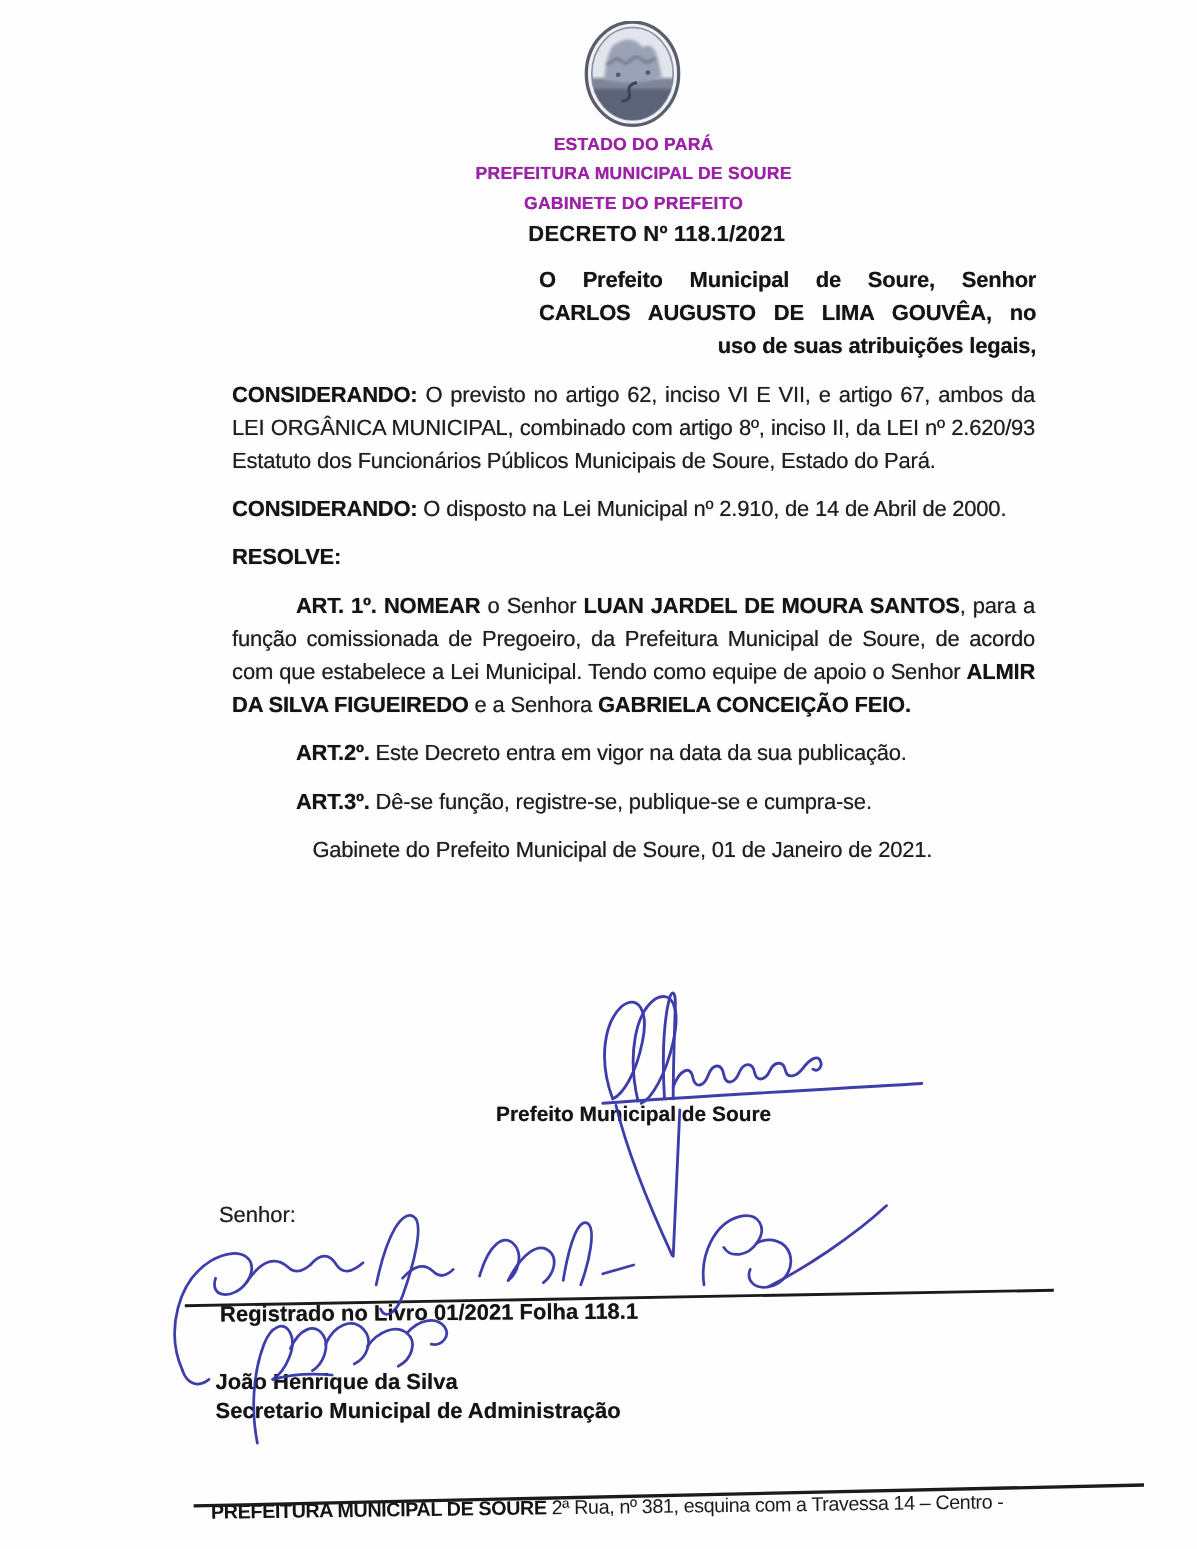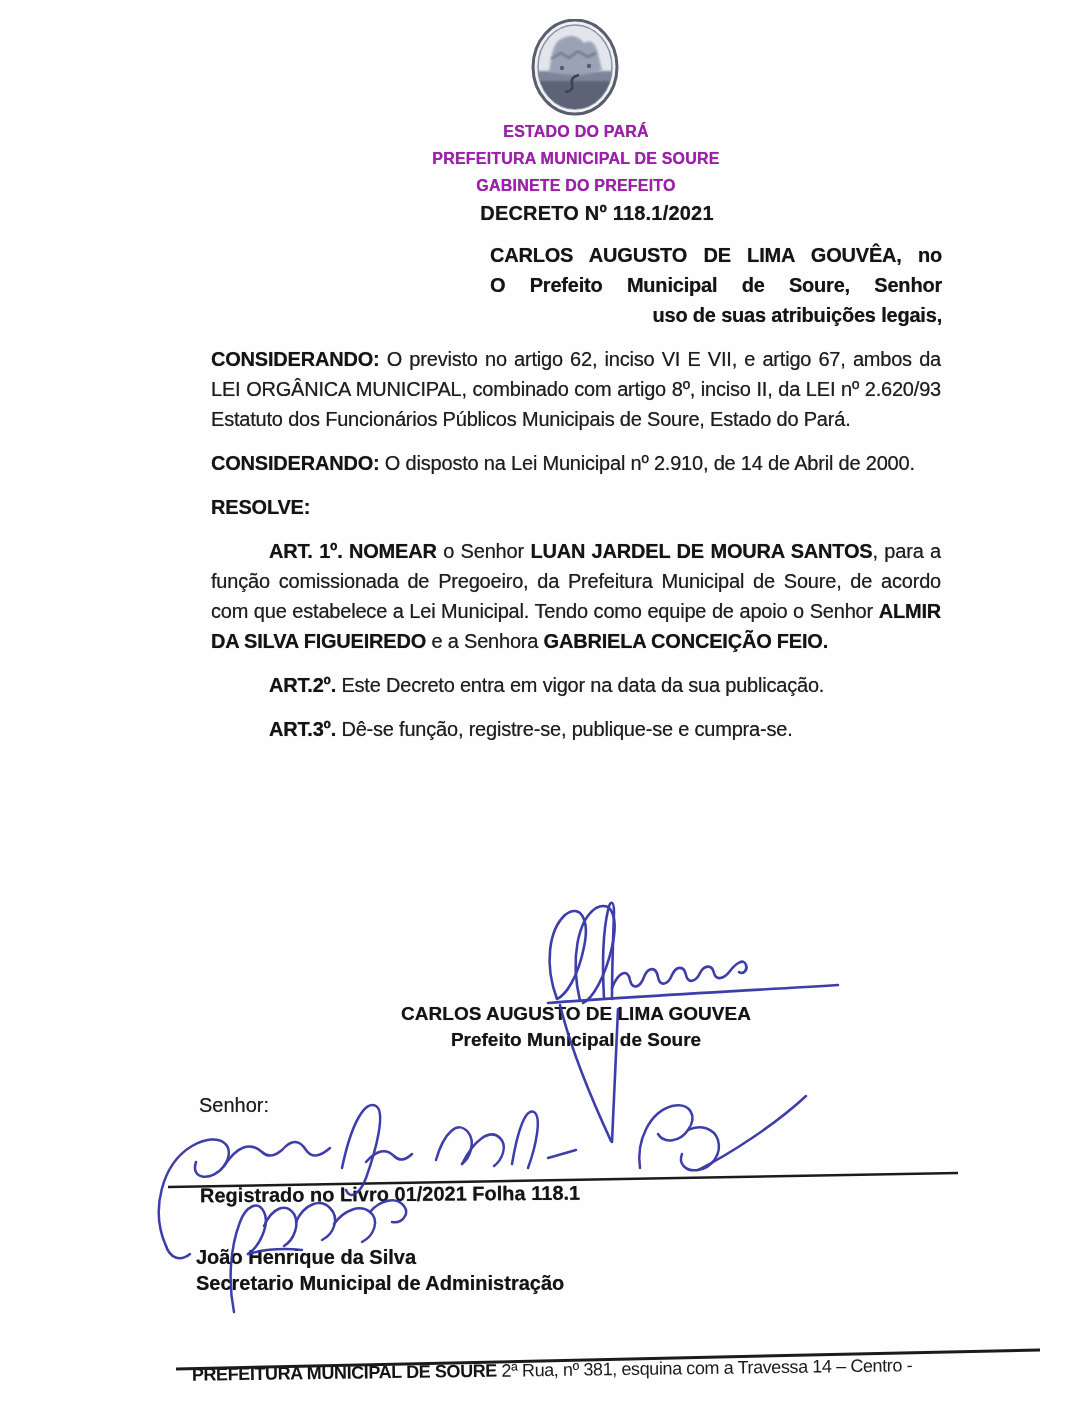--- a/index.html
+++ b/index.html
@@ -93,41 +93,41 @@
 
   <div class="content">
     <div style="height:118px"></div>
     <div class="hdr txt">ESTADO DO PARÁ</div>
     <div class="hdr txt">PREFEITURA MUNICIPAL DE SOURE</div>
     <div class="hdr txt">GABINETE DO PREFEITO</div>
 
     <div class="decree-title txt">DECRETO Nº 118.1/2021</div>
 
     <div class="preamble txt">
+      <div class="pre-line">O Prefeito Municipal de Soure, Senhor</div>
       <div class="pre-line">CARLOS AUGUSTO DE LIMA GOUVÊA, no</div>
-      <div class="pre-line">O Prefeito Municipal de Soure, Senhor</div>
       <div class="pre-last">uso de suas atribuições legais,</div>
     </div>
 
     <p class="body txt mt1"><span class="b">CONSIDERANDO:</span><span> O previsto no artigo 62, inciso VI E VII, e artigo 67, ambos da LEI ORGÂNICA MUNICIPAL, combinado com artigo 8º, inciso II, da LEI nº 2.620/93 Estatuto dos Funcionários Públicos Municipais de Soure, Estado do Pará.</span></p>
 
     <p class="body txt mt2"><span class="b">CONSIDERANDO:</span><span> O disposto na Lei Municipal nº 2.910, de 14 de Abril de 2000.</span></p>
 
     <p class="body txt mt3 b">RESOLVE:</p>
 
     <p class="body txt mt2 ind"><span class="b">ART. 1º. NOMEAR</span><span> o Senhor </span><span class="b">LUAN JARDEL DE MOURA SANTOS</span><span>, para a função comissionada de Pregoeiro, da Prefeitura Municipal de Soure, de acordo com que estabelece a Lei Municipal. Tendo como equipe de apoio o Senhor </span><span class="b">ALMIR DA SILVA FIGUEIREDO</span><span> e a Senhora </span><span class="b">GABRIELA CONCEIÇÃO FEIO.</span></p>
 
     <p class="body txt mt3 ind"><span class="b">ART.2º.</span><span> Este Decreto entra em vigor na data da sua publicação.</span></p>
 
     <p class="body txt mt3 ind"><span class="b">ART.3º.</span><span> Dê-se função, registre-se, publique-se e cumpra-se.</span></p>
 
+    <p class="body txt mt3 ind2">Gabinete do Prefeito Municipal de Soure, 01 de Janeiro de 2021.</p>
   </div>
 
   <div class="abs name-block txt">
-    <div>CARLOS AUGUSTO DE LIMA GOUVEA</div>
     <div>Prefeito Municipal de Soure</div>
   </div>
 
   <div class="abs ciente txt">Senhor:</div>
 
   <div class="abs registry txt">Registrado no Livro 01/2021 Folha 118.1</div>
 
   <div class="abs joao txt">
     <div>João Henrique da Silva</div>
     <div>Secretario Municipal de Administração</div>

